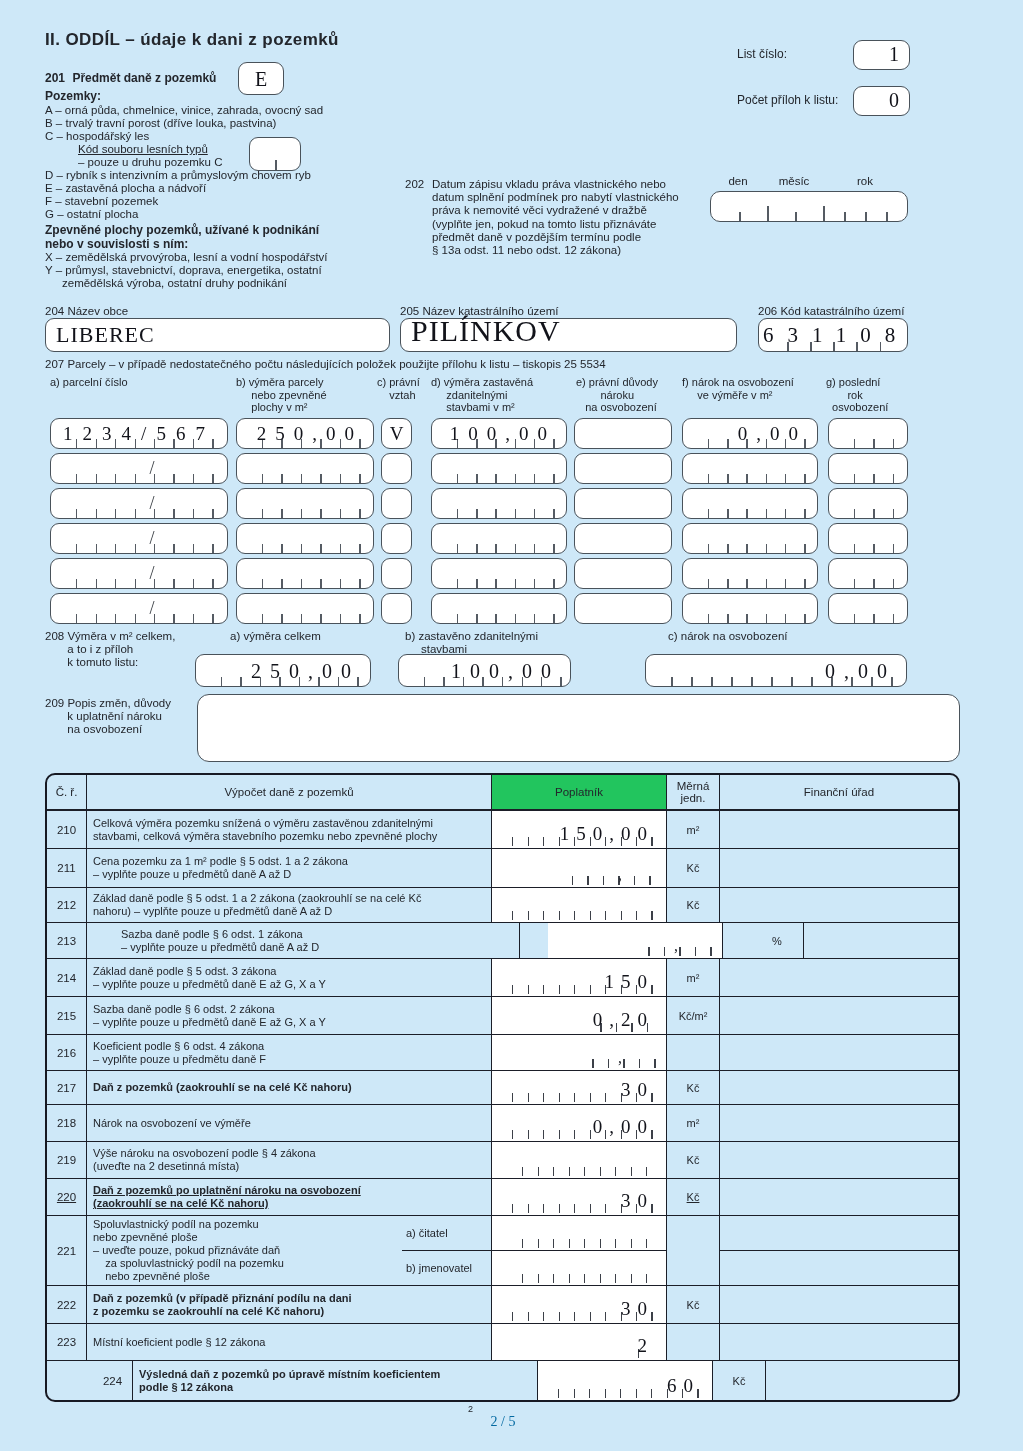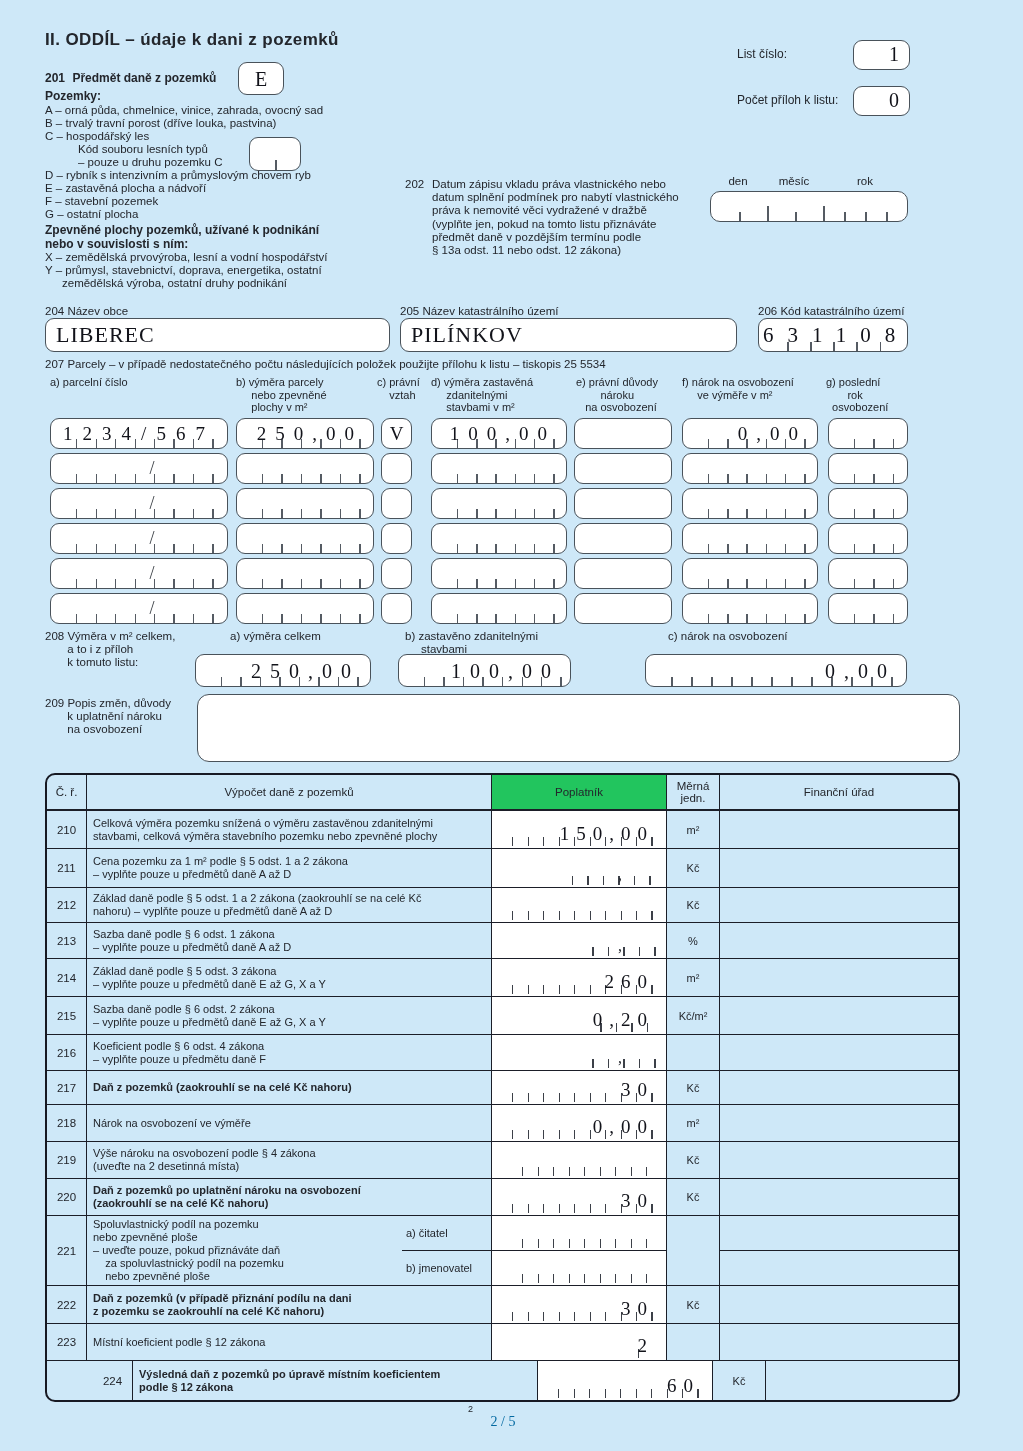--- a/index.html
+++ b/index.html
@@ -66,21 +66,21 @@
     <span style="margin-left:4px;">Předmět daně z pozemků</span>
   </div>
   <div class="box" style="left:238px;top:62px;width:46px;height:33px;">
     <div class="val center" style="font-size:20px;letter-spacing:0;">E</div>
   </div>
 
   <div class="abs lbl bold" style="left:45px;top:90px;font-size:12px;">Pozemky:</div>
   <div class="abs lbl" style="left:45px;top:104px;">A – orná půda, chmelnice, vinice, zahrada, ovocný sad</div>
   <div class="abs lbl" style="left:45px;top:117px;">B – trvalý travní porost (dříve louka, pastvina)</div>
   <div class="abs lbl" style="left:45px;top:130px;">C – hospodářský les</div>
-  <div class="abs lbl" style="left:78px;top:143px;">Kód souboru lesních typů</div>
+  <div class="abs lbl" style="left:78px;top:143px;text-decoration:underline;">Kód souboru lesních typů</div>
   <div class="abs lbl" style="left:78px;top:156px;">– pouze u druhu pozemku C</div>
   <div class="box" style="left:249px;top:137px;width:52px;height:34px;">
     <div class="ctick"></div>
   </div>
   <div class="abs lbl" style="left:45px;top:169px;">D – rybník s intenzivním a průmyslovým chovem ryb</div>
   <div class="abs lbl" style="left:45px;top:182px;">E – zastavěná plocha a nádvoří</div>
   <div class="abs lbl" style="left:45px;top:195px;">F – stavební pozemek</div>
   <div class="abs lbl" style="left:45px;top:208px;text-align:right;">G – ostatní plocha</div>
   <div class="abs lbl bold pre" style="left:45px;top:224px;font-size:12px;line-height:13.5px;">Zpevněné plochy pozemků, užívané k podnikání
 nebo v souvislosti s ním:</div>
@@ -107,21 +107,21 @@
     <div class="dtick" style="left:154px;height:9px;"></div>
     <div class="dtick" style="left:175px;height:9px;"></div>
   </div>
 
   <div class="abs lbl" style="left:45px;top:305px;">204 Název obce</div>
   <div class="box" style="left:45px;top:318px;width:345px;height:34px;">
     <div class="val" style="left:10px;right:auto;font-size:22px;letter-spacing:1px;">LIBEREC</div>
   </div>
   <div class="abs lbl" style="left:400px;top:305px;">205 Název katastrálního území</div>
   <div class="box" style="left:400px;top:318px;width:337px;height:34px;">
-    <div class="val" style="left:10px;right:auto;font-size:22px;letter-spacing:1px;">PILÍNKOV</div>
+    <div class="val" style="left:10px;right:auto;font-size:30px;letter-spacing:1px;">PILÍNKOV</div>
   </div>
   <div class="abs lbl" style="left:758px;top:305px;">206 Kód katastrálního území</div>
   <div class="box" style="left:758px;top:318px;width:150px;height:34px;">
     <div class="ticks" style="--sp:23px;"></div>
     <div class="val center" style="font-size:21px;letter-spacing:14px;">631108</div>
   </div>
 
   <div class="abs lbl" style="left:45px;top:358px;">207 Parcely – v případě nedostatečného počtu následujících položek použijte přílohu k listu – tiskopis 25 5534</div>
   <div class="abs sm pre" style="left:50px;top:376px;">a) parcelní číslo</div>
   <div class="abs sm pre" style="left:236px;top:376px;">b) výměra parcely
@@ -329,39 +329,39 @@
       <div class="c-num">212</div>
       <div class="c-label pre">Základ daně podle § 5 odst. 1 a 2 zákona (zaokrouhlí se na celé Kč
 nahoru) – vyplňte pouze u předmětů daně A až D</div>
       <div class="c-pay">
         <div class="pticks" style="width:160px;"></div>
       </div>
       <div class="c-unit">Kč</div>
       <div class="c-fin"></div>
     </div>
 
-    <div class="trow" style="height:36px;">
+    <div class="trow" style="height:36px;gap:28px;">
       <div class="c-num">213</div>
       <div class="c-label pre">Sazba daně podle § 6 odst. 1 zákona
 – vyplňte pouze u předmětů daně A až D</div>
       <div class="c-pay">
         <div class="pticks" style="width:80px;"></div>
         <span class="pcomma"></span>
       </div>
       <div class="c-unit">%</div>
       <div class="c-fin"></div>
     </div>
 
     <div class="trow" style="height:38px;">
       <div class="c-num">214</div>
       <div class="c-label pre">Základ daně podle § 5 odst. 3 zákona
 – vyplňte pouze u předmětů daně E až G, X a Y</div>
       <div class="c-pay">
         <div class="pticks" style="width:160px;"></div>
-        <div class="pval">260</div>
+        <div class="pval">150</div>
       </div>
       <div class="c-unit">m²</div>
       <div class="c-fin"></div>
     </div>
 
     <div class="trow" style="height:38px;">
       <div class="c-num">215</div>
       <div class="c-label pre">Sazba daně podle § 6 odst. 2 zákona
 – vyplňte pouze u předmětů daně E až G, X a Y</div>
       <div class="c-pay">
@@ -410,21 +410,21 @@
       <div class="c-num">219</div>
       <div class="c-label pre">Výše nároku na osvobození podle § 4 zákona
 (uveďte na 2 desetinná místa)</div>
       <div class="c-pay">
         <div class="pticks" style="width:150px;"></div>
       </div>
       <div class="c-unit">Kč</div>
       <div class="c-fin"></div>
     </div>
 
-    <div class="trow" style="height:37px;">
+    <div class="trow" style="height:37px;text-decoration:underline;">
       <div class="c-num">220</div>
       <div class="c-label pre bold">Daň z pozemků po uplatnění nároku na osvobození
 (zaokrouhlí se na celé Kč nahoru)</div>
       <div class="c-pay">
         <div class="pticks" style="width:160px;"></div>
         <div class="pval">30</div>
       </div>
       <div class="c-unit">Kč</div>
       <div class="c-fin"></div>
     </div>

